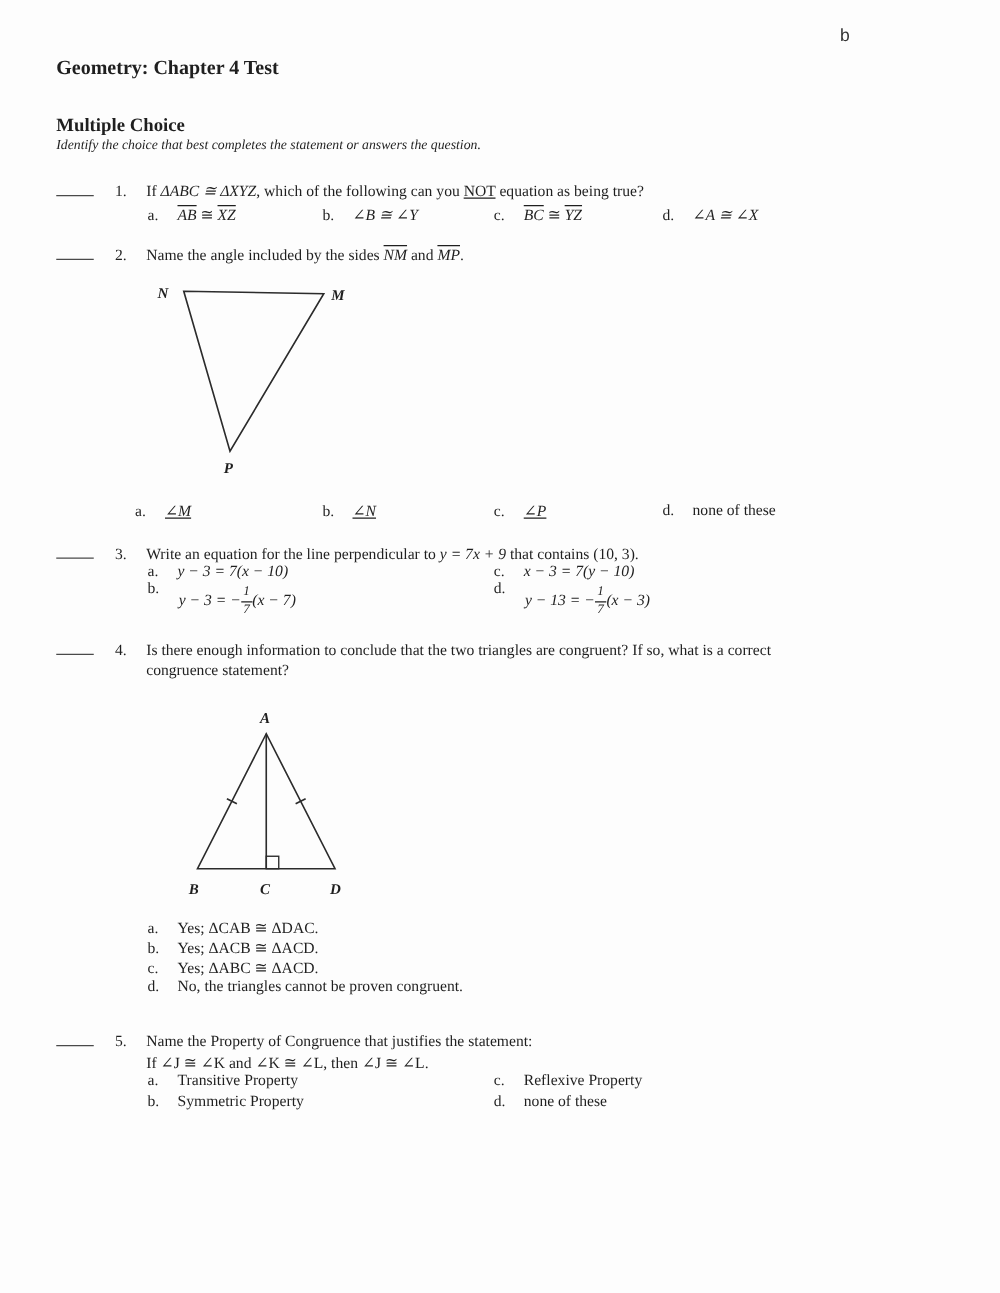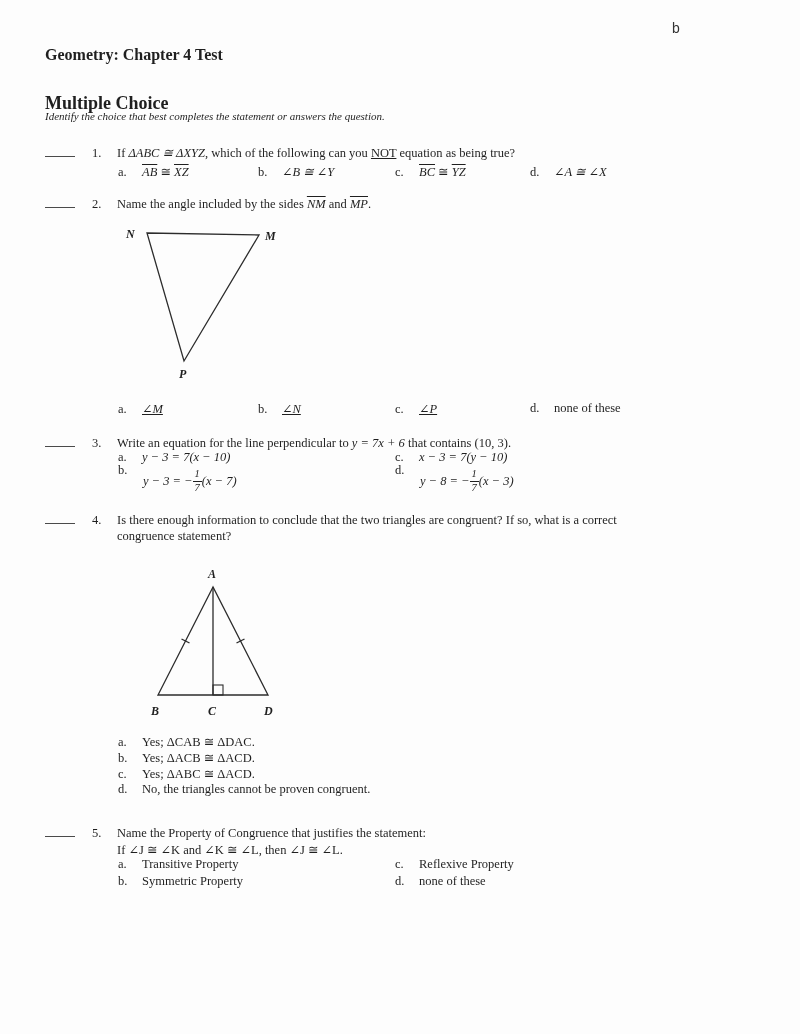--- a/index.html
+++ b/index.html
@@ -8,21 +8,21 @@
     background:#fdfdfd;
     font-family:"Liberation Serif","DejaVu Serif",serif;
     color:#1f1f1f;
     position:relative;
     overflow:hidden;
   }
   .abs { position:absolute; }
   .corner { position:absolute; top:20px; left:672px; font-size:14px;
             font-family:"Liberation Sans","DejaVu Sans",sans-serif; color:#333; }
   .title { position:absolute; top:46px; left:45px; font-size:16px; font-weight:bold; }
-  .mc-heading { position:absolute; top:93px; left:45px; font-size:18px; font-weight:bold; }
+  .mc-heading { position:absolute; top:93px; left:45px; font-size:15px; font-weight:bold; }
   .instr { position:absolute; top:110px; left:45px; font-size:11px; font-style:italic; }
 
   .ql { position:absolute; left:45px; font-size:12.5px; white-space:nowrap; }
   .ql2 { position:absolute; left:117px; font-size:12.5px; white-space:nowrap; }
   .blank { display:inline-block; width:30px; height:11px;
            border-bottom:1.4px solid #4a4a4a; margin-right:17px; }
   .qnum { display:inline-block; width:25px; }
   .mi { font-style:italic;text-align:center; }
   .ovl { font-style:italic; text-decoration:overline;text-align:center; }
   .und { text-decoration:underline; }
@@ -73,55 +73,55 @@
   </div>
 
   <svg class="abs" style="left:118px; top:218px" width="170" height="165">
     <polygon class="shape" points="29,15 141,17 66,143"></polygon>
     <text x="8" y="20">N</text>
     <text x="147" y="22">M</text>
     <text x="61" y="160">P</text>
   </svg>
 
   <div class="optline">
-    <span class="opt" style="left:118px; top:401px">
+    <span class="opt" style="left:108px; top:401px">
       <span class="olet">a.</span><span class="mi und">∠M</span>
     </span>
     <span class="opt" style="left:258px; top:401px">
       <span class="olet">b.</span><span class="mi und">∠N</span>
     </span>
     <span class="opt" style="left:395px; top:401px">
       <span class="olet">c.</span><span class="mi und">∠P</span>
     </span>
     <span class="opt" style="left:530px; top:401px">
       <span class="olet">d.</span><span>none of these</span>
     </span>
   </div>
 
   <div class="ql" style="top:436px">
-    <span class="blank"></span><span class="qnum">3.</span><span><span>Write an equation for the line perpendicular to </span><span class="mi">y = 7x + 6</span><span> that contains (10, 3).</span></span>
+    <span class="blank"></span><span class="qnum">3.</span><span><span>Write an equation for the line perpendicular to </span><span class="mi">y = 7x + 9</span><span> that contains (10, 3).</span></span>
   </div>
   <div class="optline">
     <span class="opt" style="left:118px; top:450px">
       <span class="olet">a.</span><span class="mi">y − 3 = 7(x − 10)</span>
     </span>
     <span class="opt" style="left:395px; top:450px">
       <span class="olet">c.</span><span class="mi">x − 3 = 7(y − 10)</span>
     </span>
     <span class="opt" style="left:118px; top:463px">
       <span>b.</span>
     </span>
     <span class="opt" style="left:143px; top:469px">
       <span class="mi">y − 3 = −</span><span class="frac"><span class="fn">1</span><span class="fd">7</span></span><span class="mi">(x − 7)</span>
     </span>
     <span class="opt" style="left:395px; top:463px">
       <span>d.</span>
     </span>
     <span class="opt" style="left:420px; top:469px">
-      <span class="mi">y − 8 = −</span><span class="frac"><span class="fn">1</span><span class="fd">7</span></span><span class="mi">(x − 3)</span>
+      <span class="mi">y − 13 = −</span><span class="frac"><span class="fn">1</span><span class="fd">7</span></span><span class="mi">(x − 3)</span>
     </span>
   </div>
 
   <div class="ql" style="top:513px">
     <span class="blank"></span><span class="qnum">4.</span><span>Is there enough information to conclude that the two triangles are congruent? If so, what is a correct</span>
   </div>
   <div class="ql2" style="top:529px">congruence statement?</div>
 
   <svg class="abs" style="left:130px; top:558px" width="170" height="165">
     <polygon class="shape" points="83,29 28,137 138,137"></polygon>

